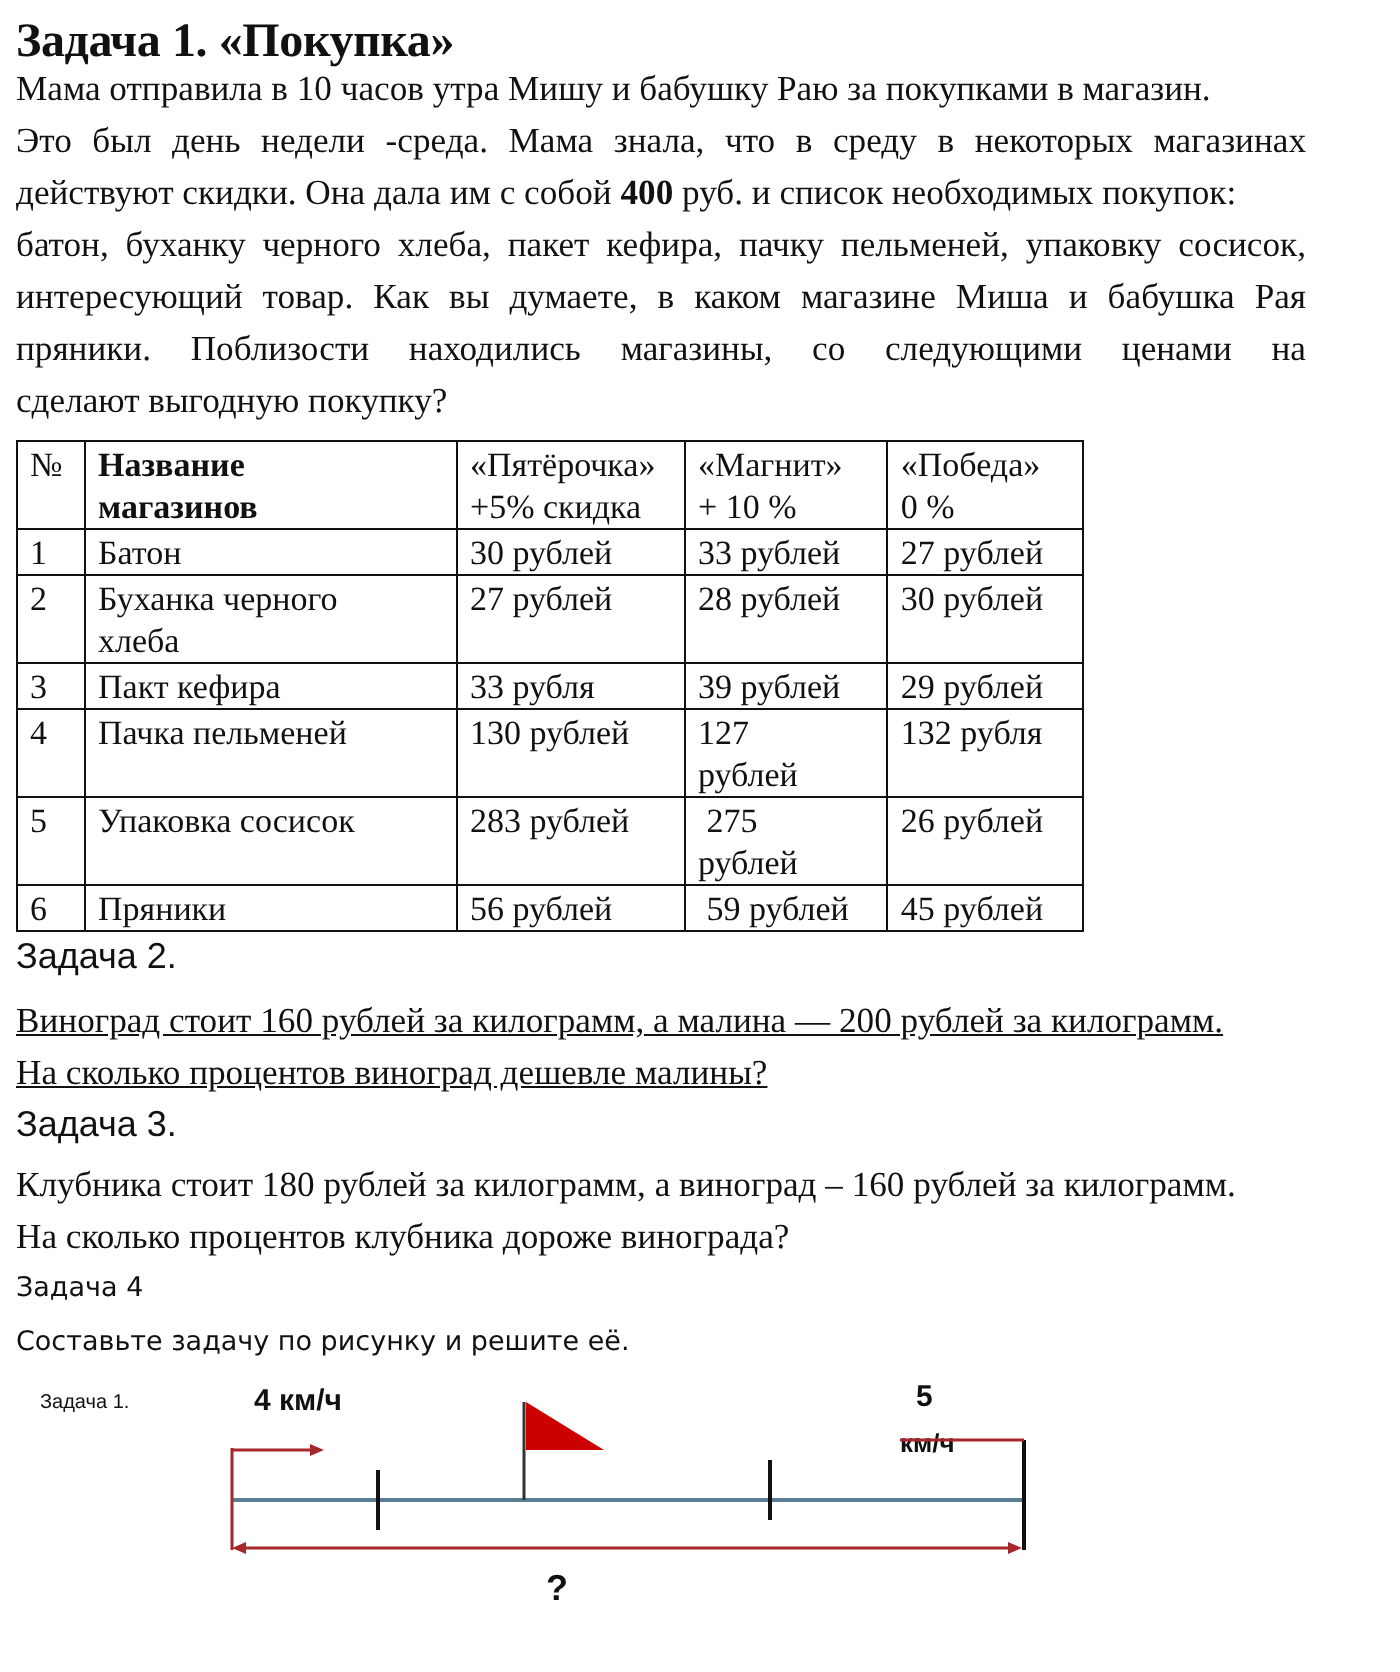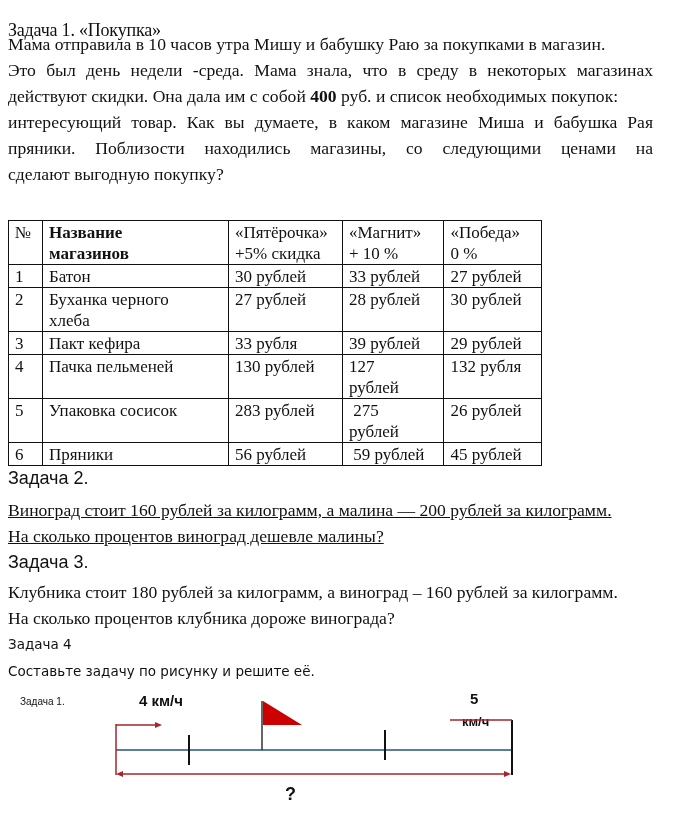--- a/index.html
+++ b/index.html
@@ -1,48 +1,49 @@
 <!DOCTYPE html>
 <html><head>
 <meta charset="utf-8">
 <style>
   html, body { margin: 0; padding: 0; background: #ffffff; }
   body { width: 700px; height: 836px; position: relative; overflow: hidden; color: #111; }
   .serif { font-family: "Liberation Serif", "DejaVu Serif", serif; }
   .abs { position: absolute; }
-  .title1 { left: 8px; top: 20px; font-size: 18px; font-weight: normal; letter-spacing: -0.2px; }
+  .title1 { left: 8px; top: 8px; font-size: 24px; font-weight: bold; letter-spacing: -0.2px; }
   .para { left: 8px; width: 645px; font-size: 17.6px; line-height: 26px; }
   .jline { display: block; text-align: justify; text-align-last: justify; white-space: nowrap; }
   .line { display: block; white-space: nowrap; }
 
   table.shops { position: absolute; left: 8px; top: 220px; border-collapse: collapse;
     font-family: "Liberation Serif", "DejaVu Serif", serif; font-size: 17px; line-height: 21px; }
   table.shops td { border: 1.5px solid #111; vertical-align: top; padding: 1px 6px 0 6px; }
   table.shops td.c0 { width: 21px; }
   table.shops td.c1 { width: 173px; }
   table.shops td.c2 { width: 101px; }
   table.shops td.c3 { width: 88px; }
   table.shops td.c4 { width: 85px; }
   .bold { font-weight: bold; }
 
   .h-sans { font-family: "Liberation Sans", "DejaVu Sans", sans-serif; font-size: 18px; }
   .h-small { font-family: "DejaVu Sans", "Liberation Sans", sans-serif; font-size: 13.5px; }
   .diagram { position: absolute; left: 0; top: 680px; width: 700px; height: 156px; }
   .diag-label { font-family: "Liberation Sans", sans-serif; font-size: 10px; }
-  .diag-bold { font-family: "Liberation Sans", sans-serif; font-size: 15px; font-weight: bold; margin-left: 12px; }
+  .diag-bold { font-family: "Liberation Sans", sans-serif; font-size: 15px; font-weight: bold; }
 </style>
 </head>
 <body>
 
 <div class="abs serif title1">Задача 1. «Покупка»</div>
 
 <div class="abs serif para" style="top: 31px;">
   <span class="jline" style="text-align-last: left;">Мама отправила в 10 часов утра Мишу и бабушку Раю   за покупками в магазин.</span>
   <span class="jline">Это был день недели -среда. Мама знала, что в среду в некоторых магазинах</span>
   <span class="line"><span>действуют скидки. Она дала им с собой </span><b>400</b><span> руб. и список необходимых покупок:</span></span>
+  <span class="jline">батон, буханку черного хлеба, пакет кефира, пачку пельменей, упаковку сосисок,</span>
   <span class="jline">интересующий товар. Как вы думаете, в каком магазине Миша и бабушка Рая</span>
   <span class="jline">пряники. Поблизости находились магазины, со следующими ценами на</span>
   <span class="line">сделают выгодную покупку?</span>
 </div>
 
 <table class="shops">
   <tbody>
       <tr style="height:44px;">
     <td class="c0">№</td>
     <td class="c1 bold">

